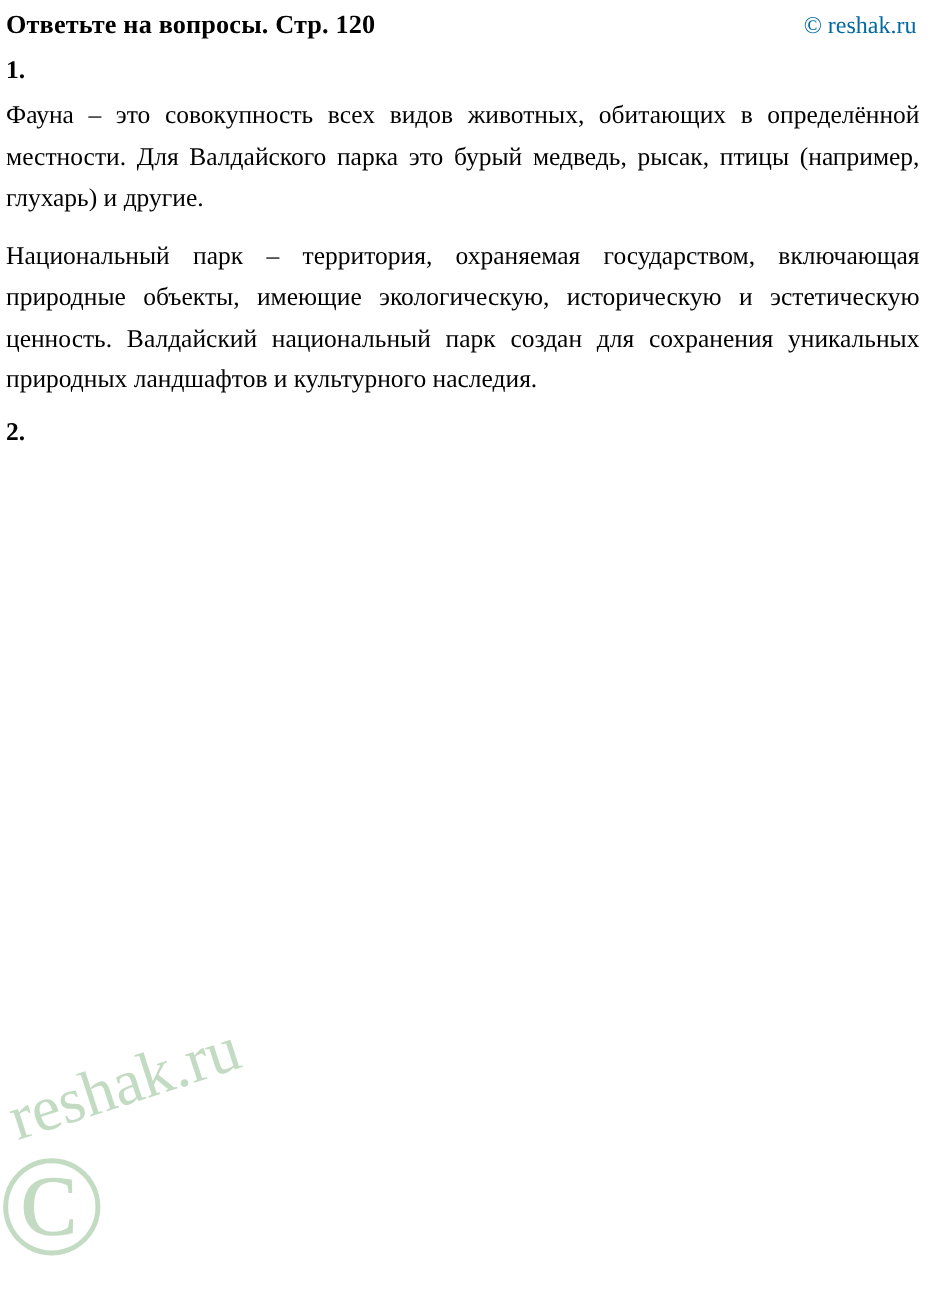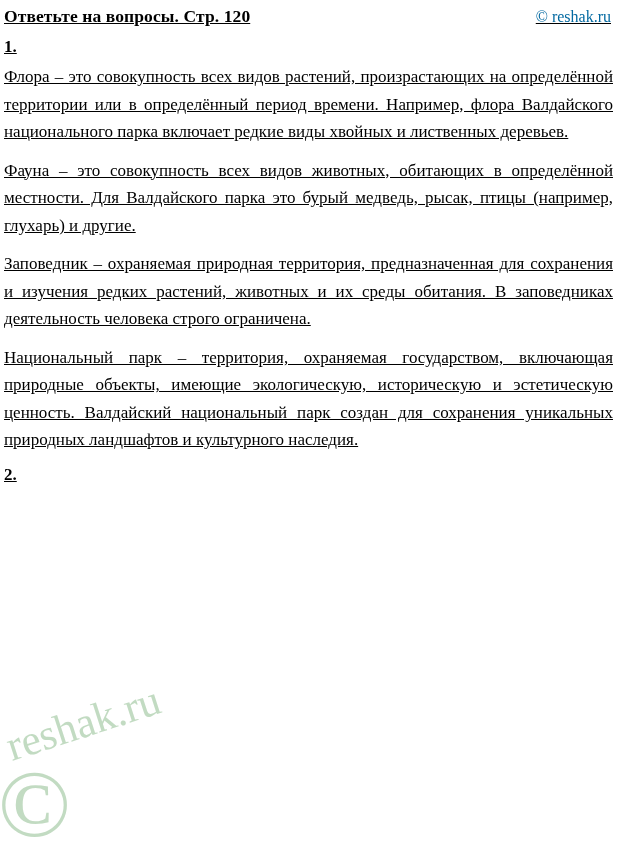--- a/index.html
+++ b/index.html
@@ -85,21 +85,20 @@
     left: 4px;
     top: 66px;
     font-size: 96px;
     line-height: 1;
     color: rgba(120, 175, 120, 0.45);
     font-family: "Liberation Serif", serif;
   }
   .content {
     position: relative;
     z-index: 10;
-    text-decoration: underline;
   }
   .content p, .content .qnum {
     position: relative;
     background: transparent;
   }
 </style>
 </head>
 <body>
 
 <div class="page">
@@ -111,22 +110,20 @@
 
   <div class="content">
 
     <div class="header-row">
       <div class="doc-title">Ответьте на вопросы. Стр. 120</div>
       <div class="watermark-top">© reshak.ru</div>
     </div>
 
     <div class="qnum">1.</div>
 
-    <p class="body">Флора – это совокупность всех видов растений, произрастающих на определённой территории или в определённый период времени. Например, флора Валдайского национального парка включает редкие виды хвойных и лиственных деревьев.</p>
     <p class="body">Фауна – это совокупность всех видов животных, обитающих в определённой местности. Для Валдайского парка это бурый медведь, рысак, птицы (например, глухарь) и другие.</p>
-    <p class="body">Заповедник – охраняемая природная территория, предназначенная для сохранения и изучения редких растений, животных и их среды обитания. В заповедниках деятельность человека строго ограничена.</p>
     <p class="body">Национальный парк – территория, охраняемая государством, включающая природные объекты, имеющие экологическую, историческую и эстетическую ценность. Валдайский национальный парк создан для сохранения уникальных природных ландшафтов и культурного наследия.</p>
 
     <div class="qnum">2.</div>
 
 
   </div>
 </div>
 
 </body></html>

